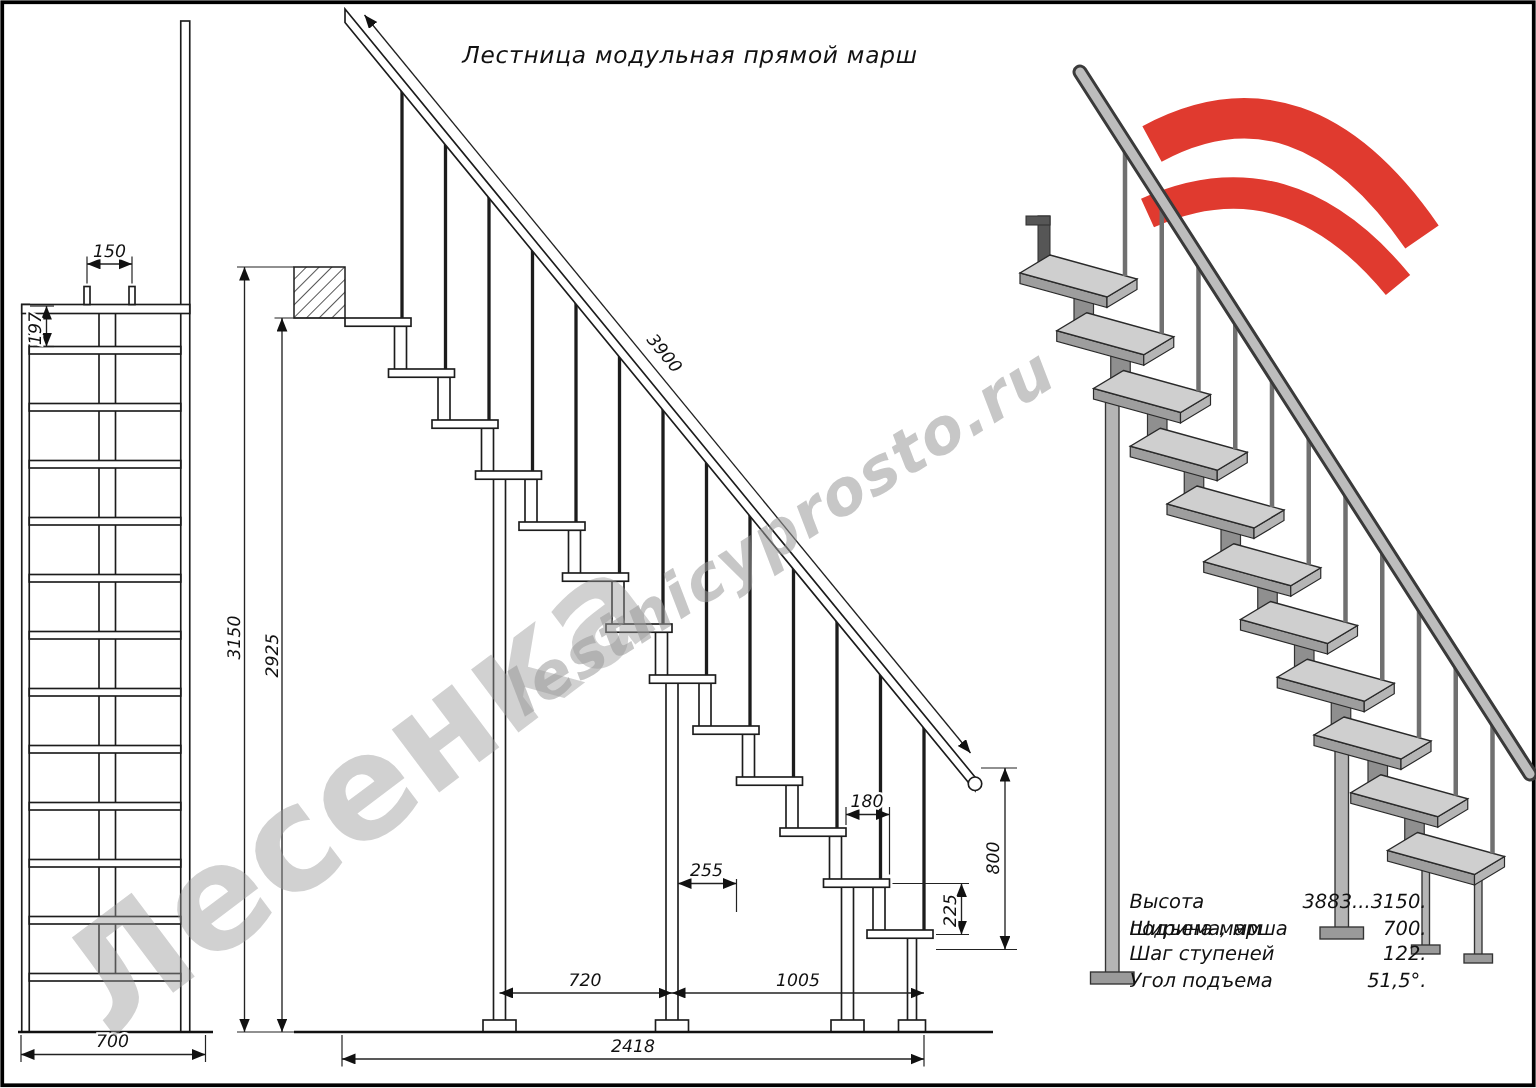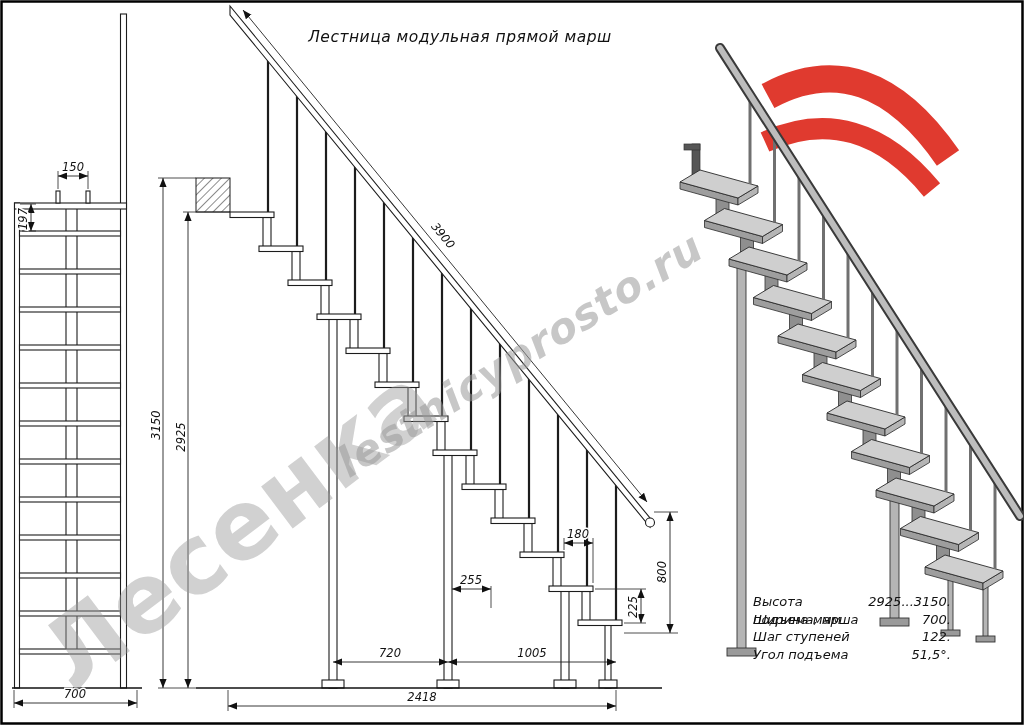--- a/index.html
+++ b/index.html
@@ -270,21 +270,21 @@
 </svg>
 
 <div class="title">Лестница модульная прямой марш</div>
 
 <div class="wm wm-site">lestnicyprosto.ru</div>
 <div class="wm wm-big">Лесенка</div>
 
 <div class="specs">
   <div class="spec-row">
     <span class="spec-label">Высота подъема, мм</span>
-    <span class="spec-val">2925...3150.</span>
+    <span class="spec-val">3883...3150.</span>
   </div>
   <div class="spec-row">
     <span class="spec-label">Ширина марша</span>
     <span class="spec-val">700.</span>
   </div>
   <div class="spec-row">
     <span class="spec-label">Шаг ступеней</span>
     <span class="spec-val">122.</span>
   </div>
   <div class="spec-row">

